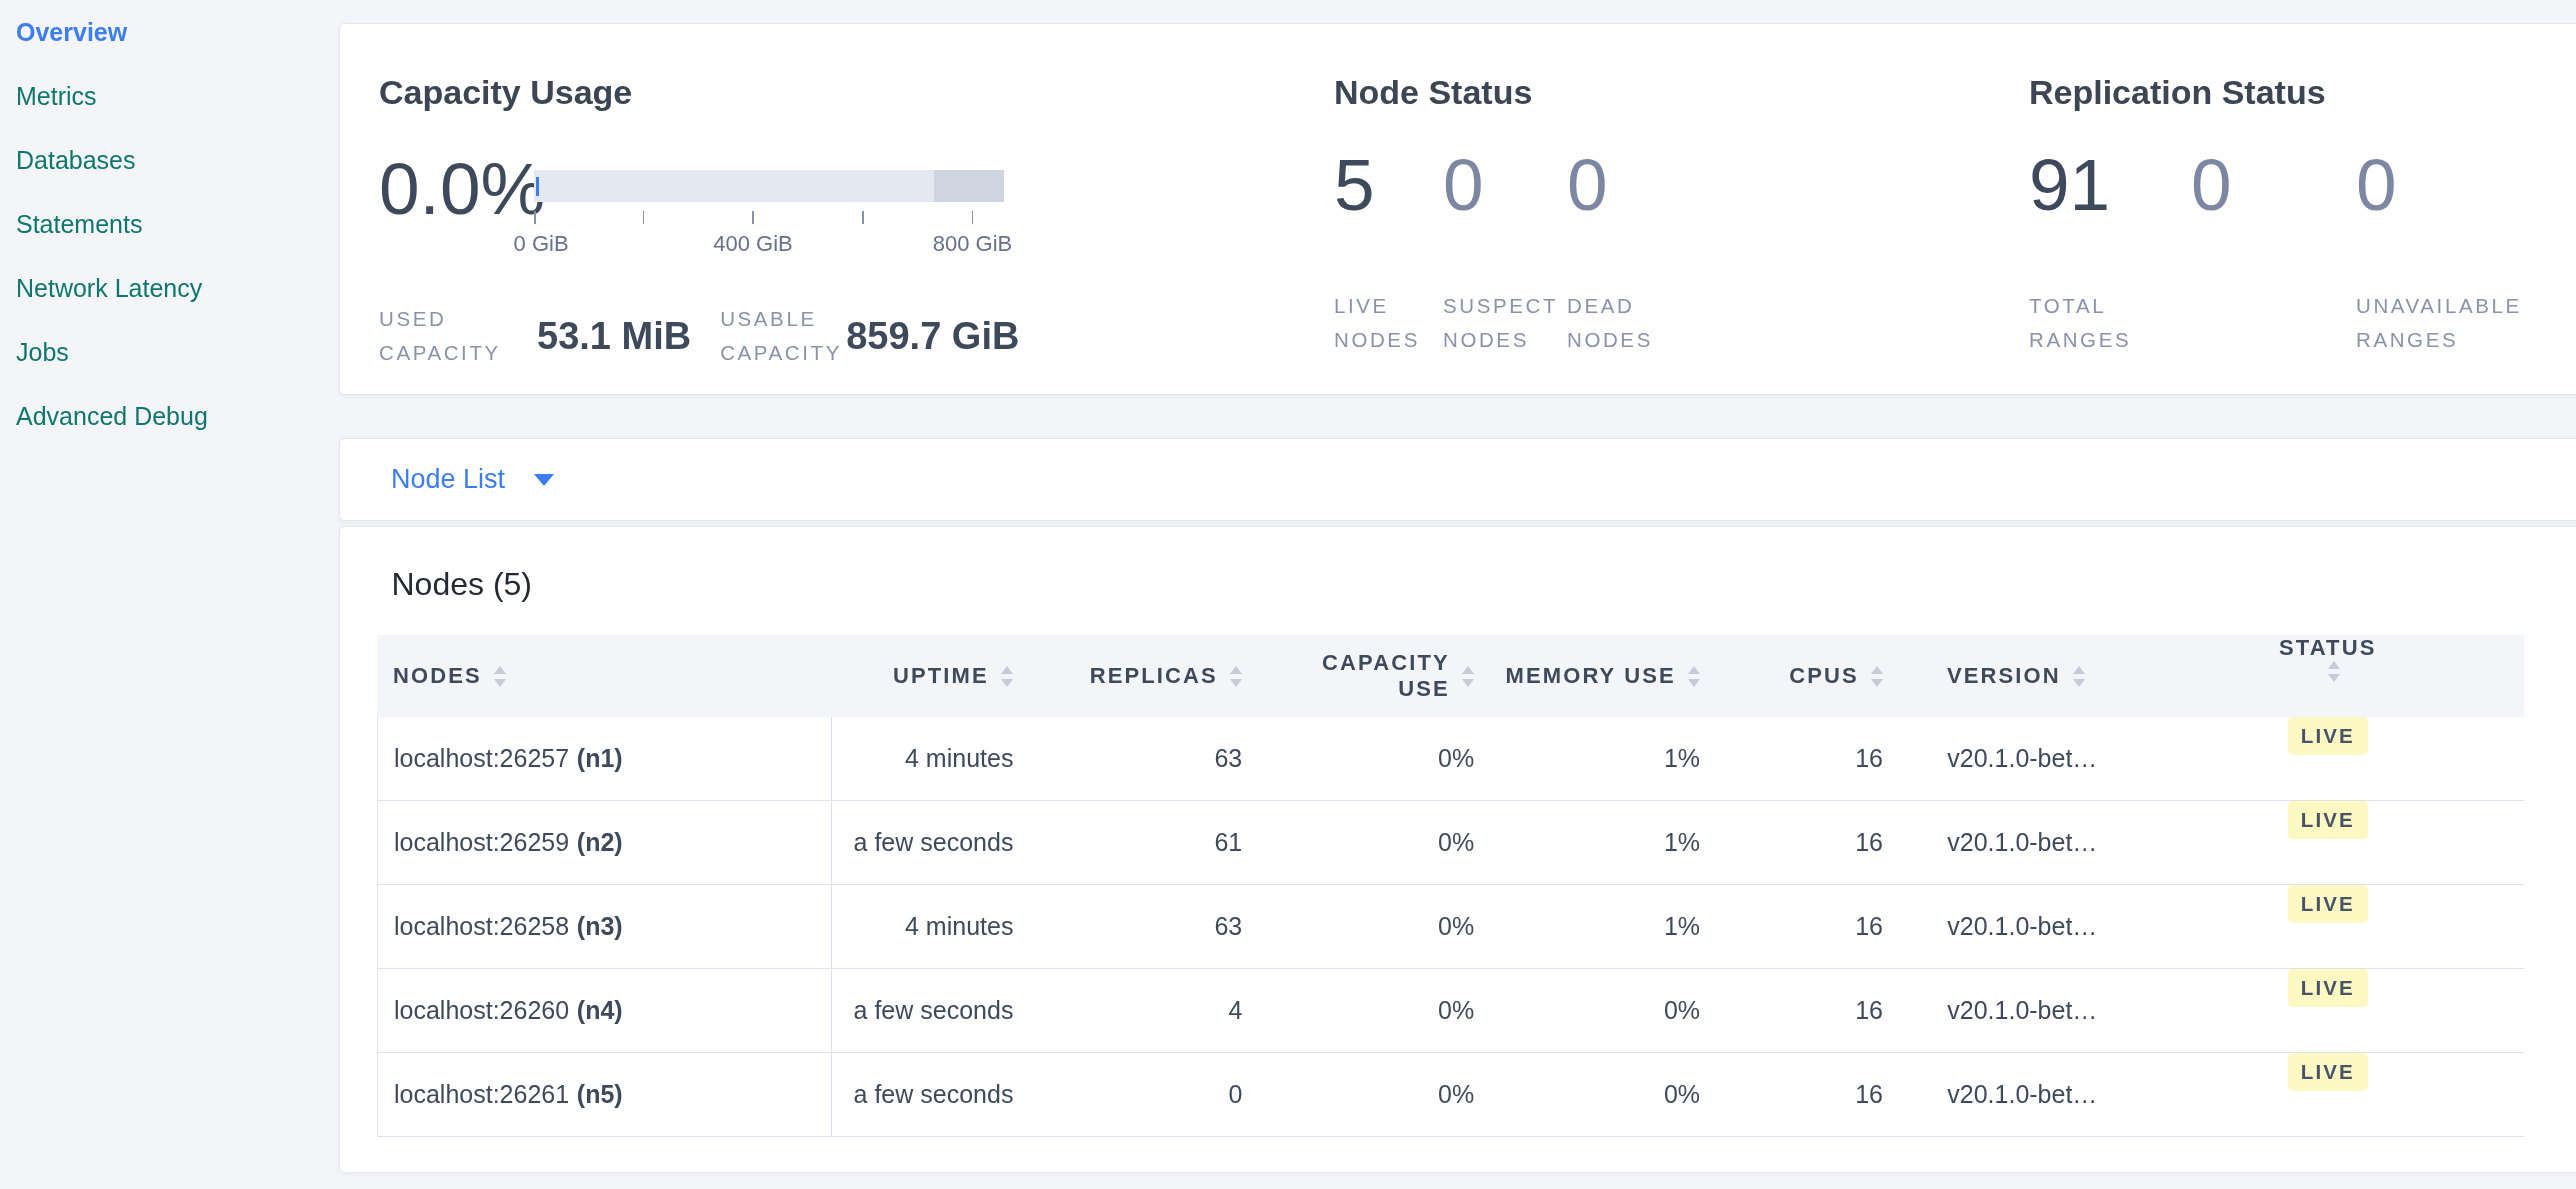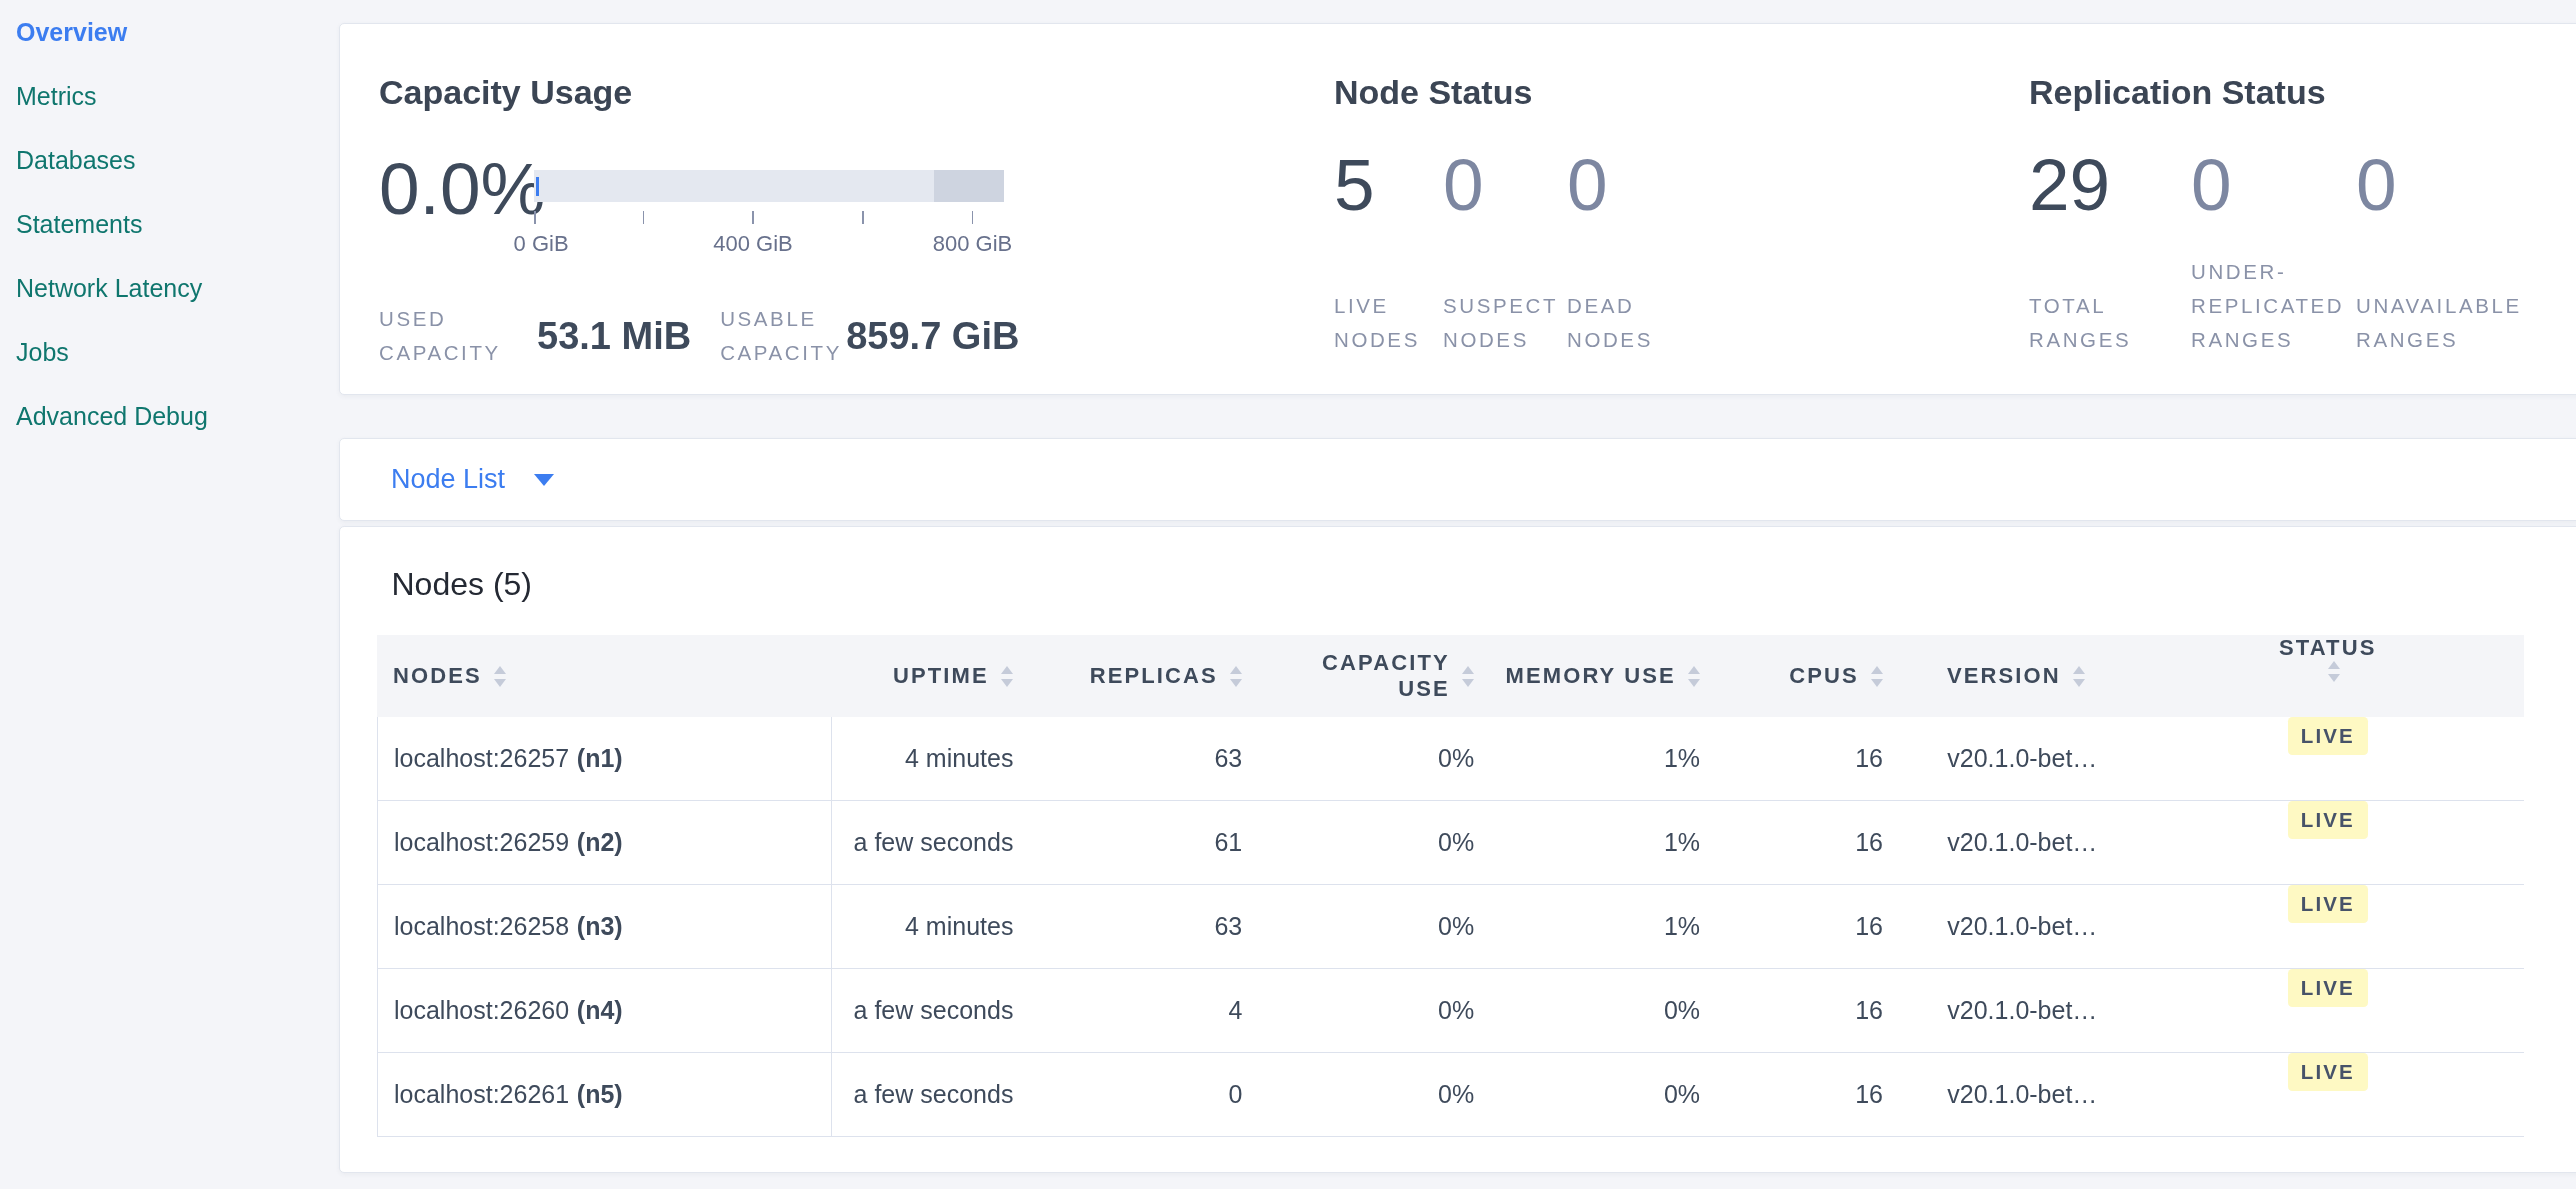--- a/index.html
+++ b/index.html
@@ -184,26 +184,25 @@
             <div class="stat-num muted" data-bind="node_status.stats.2.value">0</div>
             <div class="small-label" data-bind="node_status.stats.2.label">DEAD NODES</div>
           </div>
         </div>
       </div>
 
       <div class="section section-repl">
         <h2 class="card-title" data-bind="replication_status.title">Replication Status</h2>
         <div class="stat-row">
           <div class="stat">
-            <div class="stat-num primary" data-bind="replication_status.stats.0.value">29</div>
+            <div class="stat-num primary" data-bind="replication_status.stats.0.value">91</div>
             <div class="small-label" data-bind="replication_status.stats.0.label">TOTAL RANGES</div>
           </div>
           <div class="stat">
             <div class="stat-num muted" data-bind="replication_status.stats.1.value">0</div>
-            <div class="small-label" data-bind="replication_status.stats.1.label">UNDER-REPLICATED RANGES</div>
           </div>
           <div class="stat">
             <div class="stat-num muted" data-bind="replication_status.stats.2.value">0</div>
             <div class="small-label" data-bind="replication_status.stats.2.label">UNAVAILABLE RANGES</div>
           </div>
         </div>
       </div>
     </section>
 
     <section class="card selector-card">

